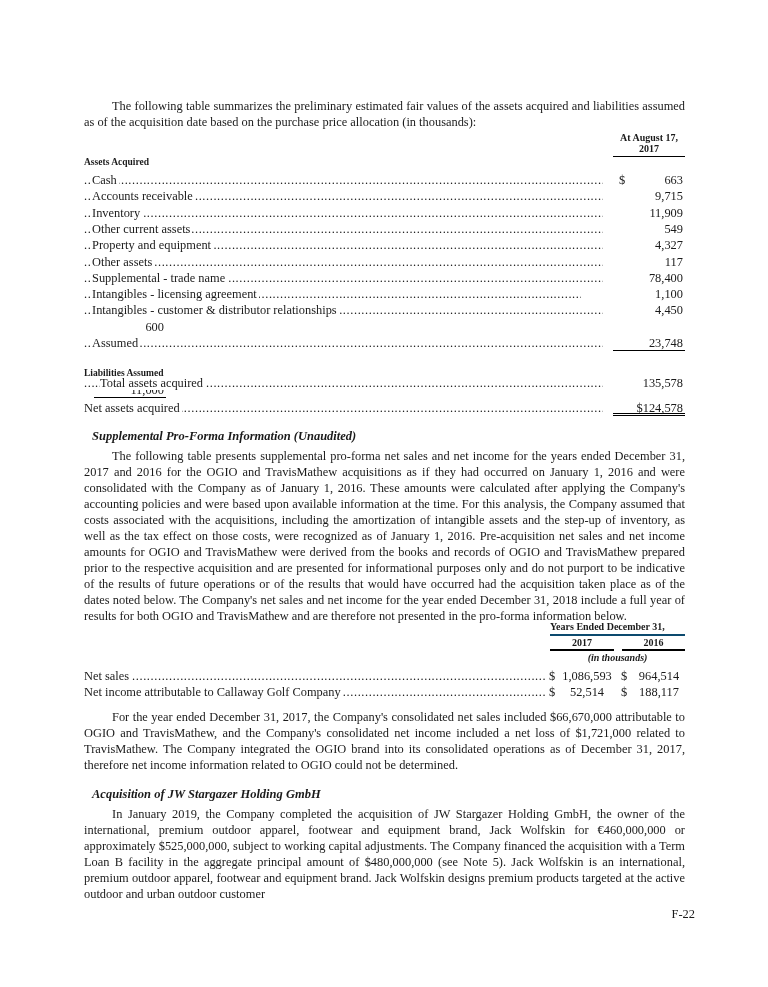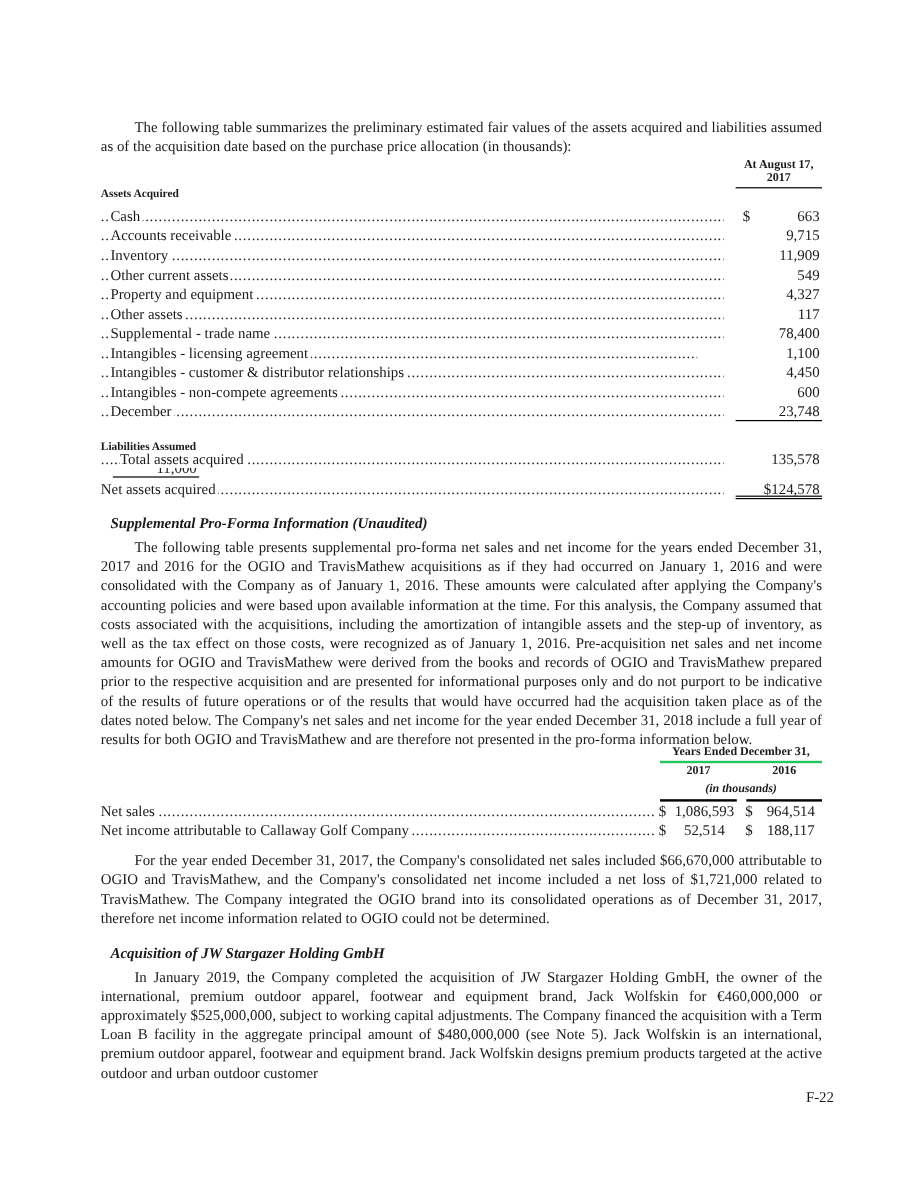--- a/index.html
+++ b/index.html
@@ -51,26 +51,26 @@
     .row .val { width: 56px; text-align: right; padding-right: 2px; }
     .indent1 .lbl { padding-left: 8px; }
     .indent2 .lbl { padding-left: 16px; }
     .valbox { width: 72px; display: flex; margin-left: 10px; }
     .valbox.single-ul { border-bottom: 1px solid #000; }
     .valbox.double-ul { border-bottom: 3px double #000; }
 
     
     .t2-head {
       position: absolute; top: 621px; left: 466px; width: 135px;
-      text-align: center; font-size: 10px; font-weight: bold;
-      padding-bottom: 2px; border-bottom: 2px solid #22c55e;
+      font-size: 10px; font-weight: bold;
+      padding-bottom: 2px; border-bottom: 2px solid #0c4a6e;
     }
     .t2-year {
       position: absolute; top: 637px; font-size: 10px; font-weight: bold;
-      text-align: center; padding-bottom: 18px; border-bottom: 2px solid #000;
+      text-align: center; padding-bottom: 1px; border-bottom: 2px solid #000;
     }
     .y2017 { left: 466px; width: 64px; }
     .y2016 { left: 538px; width: 63px; }
     .t2-unit {
       position: absolute; top: 652px; left: 466px; width: 135px; text-align: center;
       font-size: 10px; font-weight: bold; font-style: italic;
     }
     .row2 .valbox2 { width: 136px; display: flex; margin-left: 4px; }
     .row2 .c1 { width: 64px; display: flex; }
     .row2 .c2 { width: 64px; display: flex; margin-left: 8px; }
@@ -150,28 +150,27 @@
         </span>
       </div>
       <div class="row indent1" style="top: 302.4px;">
         <span class="lbl"><span class="txt">Intangibles - customer &amp; distributor relationships</span></span>
         <span class="valbox">
           <span class="cur"></span>
           <span class="val">4,450</span>
         </span>
       </div>
       <div class="row indent1" style="top: 318.7px;">
-        <span class="lbl"><span class="txt">Intangibles - non-compete agreements</span></span>
         <span class="valbox">
           <span class="cur"></span>
           <span class="val">600</span>
         </span>
       </div>
       <div class="row indent1" style="top: 335px;">
-        <span class="lbl"><span class="txt">December</span></span>
+        <span class="lbl"><span class="txt">Assumed</span></span>
         <span class="valbox single-ul">
           <span class="cur"></span>
           <span class="val">23,748</span>
         </span>
       </div>
     </div>
 
   <div class="row indent2" style="top:351px;margin-top:24px;">
     <span class="lbl"><span class="txt">Total assets acquired</span></span>
     <span class="valbox">

